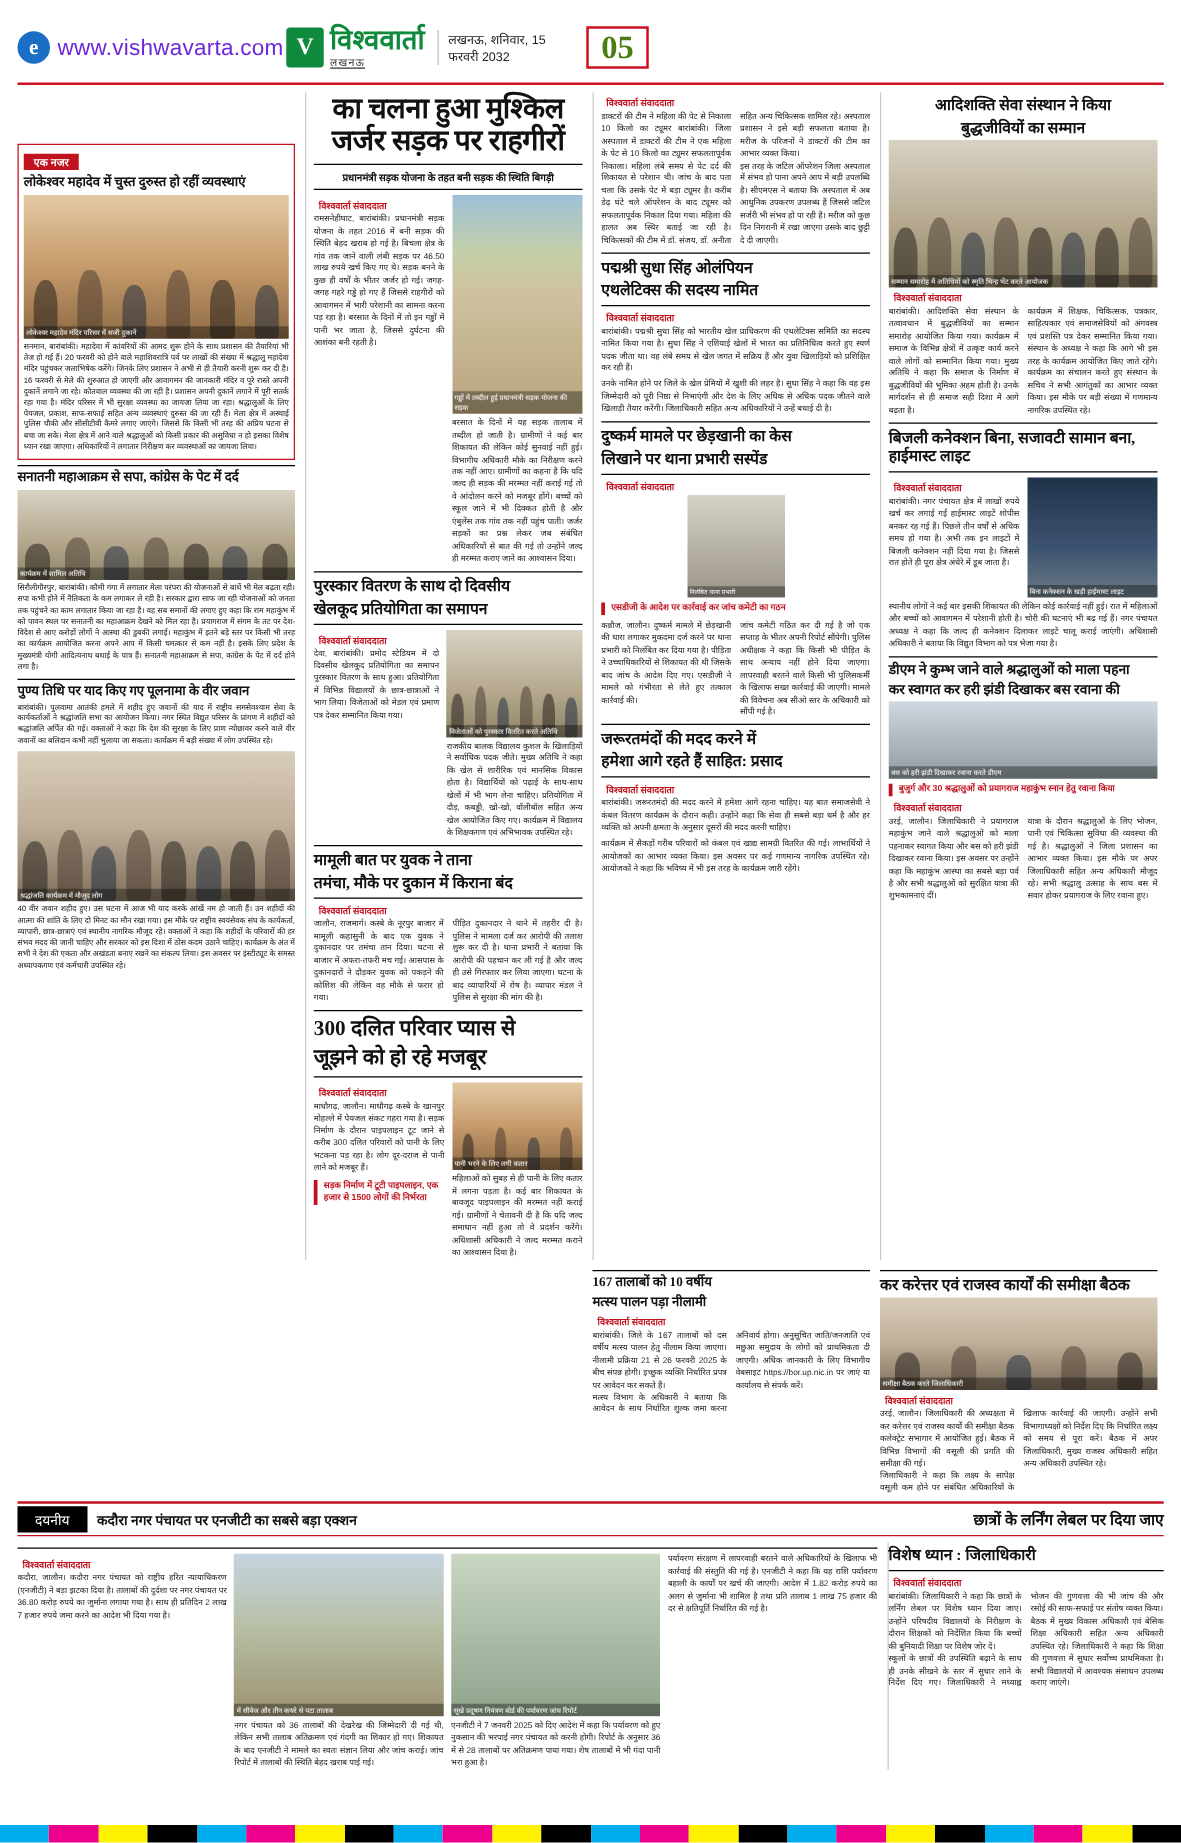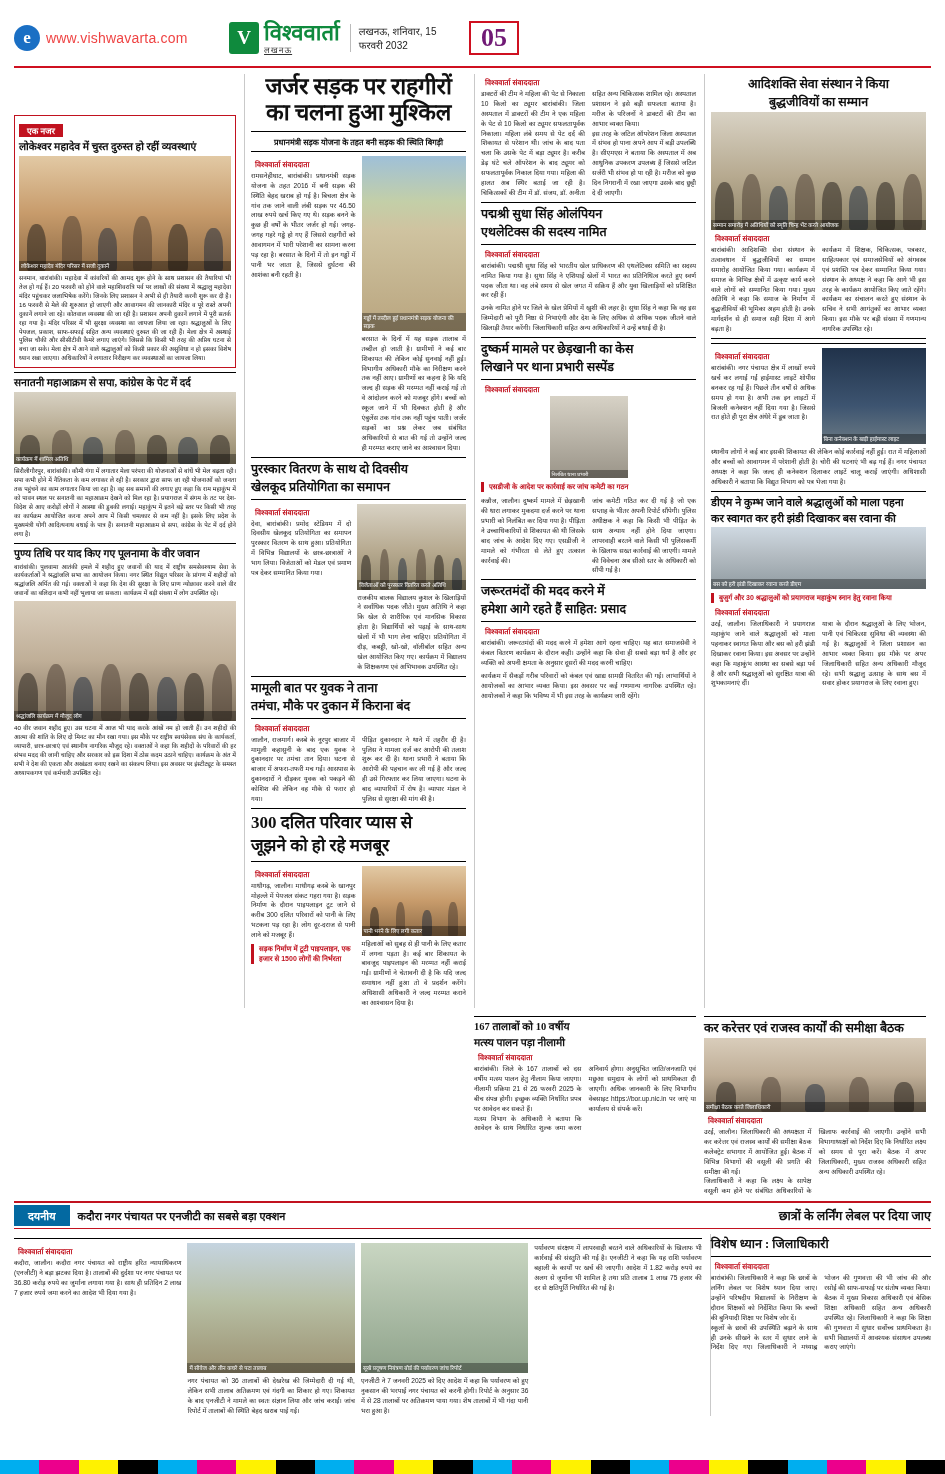--- a/index.html
+++ b/index.html
@@ -23,38 +23,38 @@
   .mh-left {
     width: 215px; display:flex; align-items:center; gap:6px;
     border-right: 0px solid #ccc;
   }
   .e-logo {
     width: 26px; height:26px; border-radius: 50%;
     background: #1a6fc4; color:#fff; font-weight:bold; font-size:17px;
     display:flex; align-items:center; justify-content:center;
     font-family: "Liberation Serif", serif;
   }
-  .mh-site { font-size: 14px; color:#ef4444; letter-spacing:.2px; }
+  .mh-site { font-size: 18px; color:#6d28d9; letter-spacing:.2px; }
   .mh-center {
     flex:1; display:flex; align-items:center; justify-content:center;
     font-weight: bold; font-size: 20.5px; letter-spacing:-0.2px;
     font-family:"Liberation Serif", serif;
   }
   .mh-right { width: 290px; display:flex; align-items:center; justify-content:flex-end; gap:10px; }
   .brand { display:flex; align-items:center; gap:5px; }
   .brand-mark {
     width:30px;height:32px;background:#0f8a3d;color:#fff;font-weight:bold;
     display:flex;align-items:center;justify-content:center;font-size:19px;
     border-radius:3px; font-family:"Liberation Serif",serif;
   }
   .brand-name { font-size:22px; font-weight:bold; color:#0f8a3d; font-family:"Liberation Serif",serif; line-height:1; }
   .brand-sub { font-size:8.5px; color:#333; text-align:left; letter-spacing:1px;text-decoration:underline;}
   .dateline { font-size:10px; color:#222; border-left:1px solid #bbb; padding-left:8px; }
   .pagenum {
-    border:2px solid #cf1020; color:#701a75; font-size:26px; font-weight:bold;
+    border:2px solid #cf1020; color:#4d7c0f; font-size:26px; font-weight:bold;
     padding:0 10px; display:flex; align-items:center; font-family:"Liberation Serif",serif;
   }
   .byline { font-size:7.4px; font-weight:bold; color:#c1121f; margin:3px 4px 2px; }
   .body-text {
     font-size:6.6px; line-height:1.5; text-align:justify; color:#1a1a1a;
     hyphens:auto;
   }
   .photo { background:#b9c2ad; position:relative; overflow:hidden; }
   .photo.group { background:linear-gradient(#d8d2c4 0%, #b6a98f 55%, #8e8468 100%); }
   .photo.road { background:linear-gradient(#9fc0d8 0%, #c3cfa8 26%, #cfc3a0 42%, #b9a57f 100%); }
@@ -81,21 +81,21 @@
   }
   .sub-head {
     font-family:"Liberation Serif",serif; font-weight:bold; font-size:12.5px;
     line-height:1.2; margin:3px 0 2px;
   }
   .mini-head {
     font-family:"Liberation Serif",serif; font-weight:bold; font-size:10.5px;
     line-height:1.2; margin:3px 0 2px;
   }
   .red-strip {
-    background:#0369a1; color:#fff; font-weight:bold; font-size:11px;
+    background:#000000; color:#fff; font-weight:normal; font-size:11px;
     padding:3px 14px; display:inline-block;text-align:right;
   }
   .banner-row { display:flex; align-items:center; gap:8px; border-top:2px solid #c1121f; border-bottom:1px solid #c1121f; padding:2px 0; margin:5px 0;}
   .banner-mid { font-family:"Liberation Serif",serif; font-weight:bold; font-size:11px; }
   .banner-right { margin-left:auto; font-family:"Liberation Serif",serif; font-weight:bold; font-size:12.5px; }
 
   .big-head {
     font-family:"Liberation Serif",serif; font-weight:bold; font-size:23px;
     line-height:1.15; letter-spacing:-.3px;
   }
@@ -188,22 +188,22 @@
             <i></i>
             <i></i>
             <i></i>
           </div>
         <div class="cap">श्रद्धांजलि कार्यक्रम में मौजूद लोग</div>
       </div>
       <div class="tiny" style="margin-top:3px">40 वीर जवान शहीद हुए। उस घटना में आज भी याद करके आंखें नम हो जाती हैं। उन शहीदों की आत्मा की शांति के लिए दो मिनट का मौन रखा गया। इस मौके पर राष्ट्रीय स्वयंसेवक संघ के कार्यकर्ता, व्यापारी, छात्र-छात्राएं एवं स्थानीय नागरिक मौजूद रहे। वक्ताओं ने कहा कि शहीदों के परिवारों की हर संभव मदद की जानी चाहिए और सरकार को इस दिशा में ठोस कदम उठाने चाहिए। कार्यक्रम के अंत में सभी ने देश की एकता और अखंडता बनाए रखने का संकल्प लिया। इस अवसर पर इंस्टीट्यूट के समस्त अध्यापकगण एवं कर्मचारी उपस्थित रहे।</div>
     </div>
 
     <div class="colB col-sep" style="padding-left:6px">
+      <div class="big-head" style="text-align:center">का चलना हुआ मुश्किल</div>
       <div class="big-head" style="text-align:center">जर्जर सड़क पर राहगीरों</div>
-      <div class="big-head" style="text-align:center">का चलना हुआ मुश्किल</div>
       <div class="hr-b"></div>
       <div style="font-size:8px;font-weight:bold;text-align:center;font-family:'Liberation Serif',serif">प्रधानमंत्री सड़क योजना के तहत बनी सड़क की स्थिति बिगड़ी</div>
       <div class="hr-b"></div>
       <div style="display:flex;gap:6px">
         <div style="width:50%">
           <div class="byline">विश्ववार्ता संवाददाता</div>
           <div class="body-text">रामसनेहीघाट, बारांबांकी। प्रधानमंत्री सड़क योजना के तहत 2016 में बनी सड़क की स्थिति बेहद खराब हो गई है। बिचला क्षेत्र के गांव तक जाने वाली लंबी सड़क पर 46.50 लाख रुपये खर्च किए गए थे। सड़क बनने के कुछ ही वर्षों के भीतर जर्जर हो गई। जगह-जगह गहरे गड्ढे हो गए हैं जिससे राहगीरों को आवागमन में भारी परेशानी का सामना करना पड़ रहा है। बरसात के दिनों में तो इन गड्ढों में पानी भर जाता है, जिससे दुर्घटना की आशंका बनी रहती है।</div>
         </div>
         <div style="width:50%">
           <div class="photo road" style="height:175px">
@@ -327,20 +327,21 @@
           </div>
         <div class="cap">सम्मान समारोह में अतिथियों को स्मृति चिन्ह भेंट करते आयोजक</div>
       </div>
       <div class="byline">विश्ववार्ता संवाददाता</div>
       <div class="two-col-text">
         <div class="body-text">बारांबांकी। आदिशक्ति सेवा संस्थान के तत्वावधान में बुद्धजीवियों का सम्मान समारोह आयोजित किया गया। कार्यक्रम में समाज के विभिन्न क्षेत्रों में उत्कृष्ट कार्य करने वाले लोगों को सम्मानित किया गया। मुख्य अतिथि ने कहा कि समाज के निर्माण में बुद्धजीवियों की भूमिका अहम होती है। उनके मार्गदर्शन से ही समाज सही दिशा में आगे बढ़ता है।</div>
         <div class="body-text">कार्यक्रम में शिक्षक, चिकित्सक, पत्रकार, साहित्यकार एवं समाजसेवियों को अंगवस्त्र एवं प्रशस्ति पत्र देकर सम्मानित किया गया। संस्थान के अध्यक्ष ने कहा कि आगे भी इस तरह के कार्यक्रम आयोजित किए जाते रहेंगे। कार्यक्रम का संचालन करते हुए संस्थान के सचिव ने सभी आगंतुकों का आभार व्यक्त किया। इस मौके पर बड़ी संख्या में गणमान्य नागरिक उपस्थित रहे।</div>
       </div>
 
       <div class="hr-b"></div>
+      <div class="sub-head">बिजली कनेक्शन बिना, सजावटी सामान बना, हाईमास्ट लाइट</div>
       <div class="hr-b"></div>
       <div style="display:flex;gap:6px">
         <div style="width:50%">
           <div class="byline">विश्ववार्ता संवाददाता</div>
           <div class="body-text">बारांबांकी। नगर पंचायत क्षेत्र में लाखों रुपये खर्च कर लगाई गईं हाईमास्ट लाइटें शोपीस बनकर रह गई हैं। पिछले तीन वर्षों से अधिक समय हो गया है। अभी तक इन लाइटों में बिजली कनेक्शन नहीं दिया गया है। जिससे रात होते ही पूरा क्षेत्र अंधेरे में डूब जाता है।</div>
         </div>
         <div style="width:50%">
           <div class="photo night" style="height:96px">
             <div class="cap">बिना कनेक्शन के खड़ी हाईमास्ट लाइट</div>
           </div>

